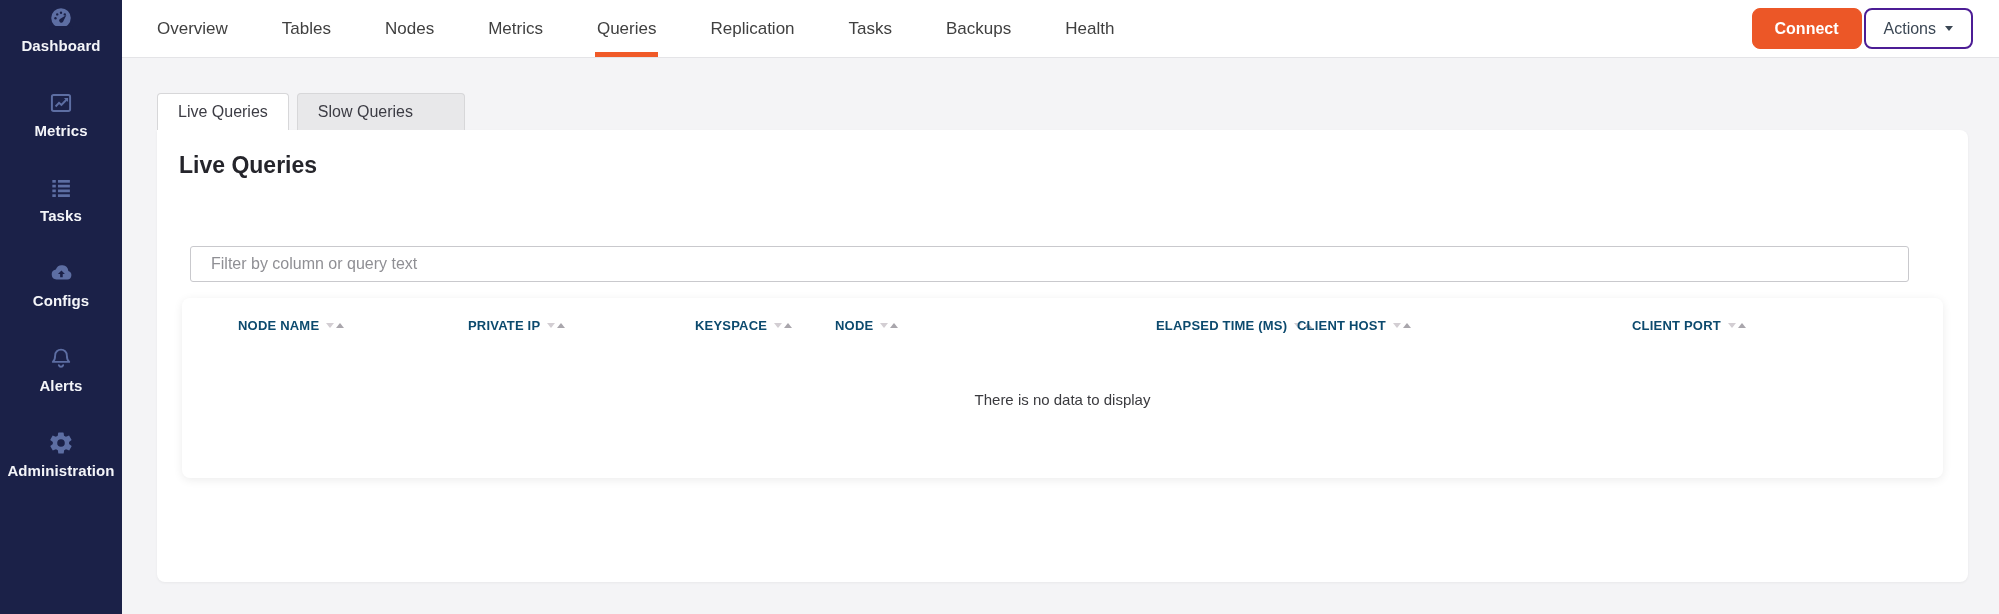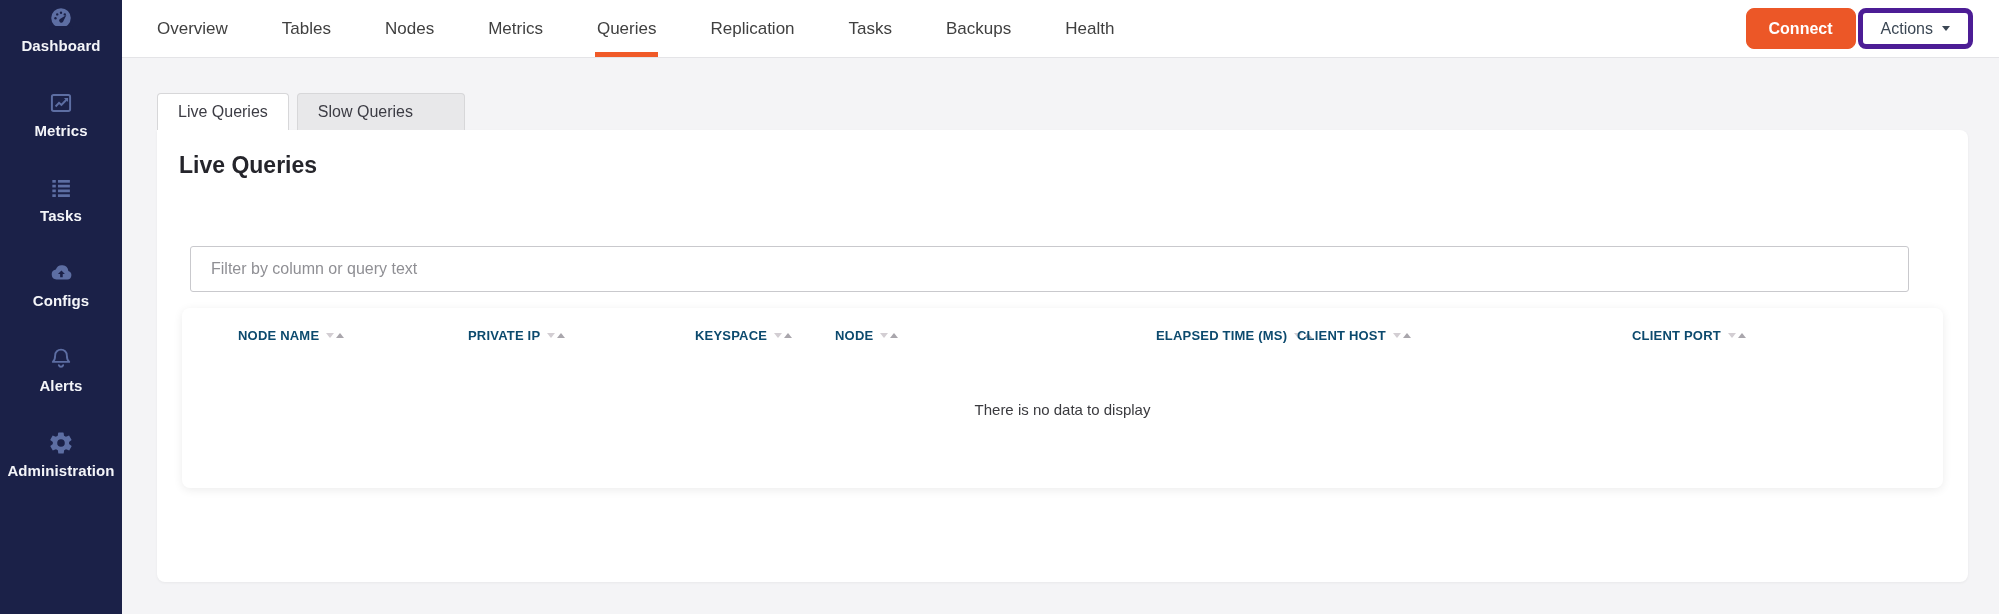--- a/index.html
+++ b/index.html
@@ -20,35 +20,35 @@
   .main { flex:1; display:flex; flex-direction:column; min-width:0; }
 
   
   .topbar { height:58px; background:#ffffff; border-bottom:1px solid #e4e4e7; display:flex; align-items:stretch; }
   .nav-links { display:flex; align-items:stretch; padding-left:33px; }
   .nav-link { position:relative; display:flex; align-items:center; padding:0 2px; margin-right:50px; font-size:17px; color:#404040; cursor:pointer; white-space:nowrap; }
   .nav-link.active::after { content:""; position:absolute; left:0; right:0; bottom:0; height:5px; background:#f05a28; }
   .topbar-actions { margin-left:auto; display:flex; align-items:center; padding-right:26px; gap:2px; }
   .btn { height:41px; border-radius:8px; font-size:16px; display:flex; align-items:center; justify-content:center; cursor:pointer; }
   .btn-connect { background:#ec5727; color:#ffffff; font-weight:700; padding:0 22px; border:1px solid #ec5727; }
-  .btn-actions { background:#ffffff; color:#3b4754; border:5px solid #4c1d95; padding:0 18px; gap:9px; }
+  .btn-actions { background:#ffffff; color:#3b4754; border:2px solid #4c1d95; padding:0 18px; gap:9px; }
   .caret-down { width:0; height:0; border-left:4.5px solid transparent; border-right:4.5px solid transparent; border-top:5.5px solid #3b4754; display:inline-block; }
 
   
   .content { flex:1; padding-top:35px; }
   .tabs-row { display:flex; margin-left:35px; gap:8px; }
   .tab { height:37px; display:flex; align-items:center; padding:0 20px; font-size:16px; color:#3c3c44; border:1px solid #d7d7d9; border-bottom:none; border-radius:4px 4px 0 0; cursor:pointer; white-space:nowrap; }
   .tab.active { background:#ffffff; }
   .tab.inactive { background:#e8e8ea; min-width:168px; justify-content:flex-start; }
 
   .panel { background:#ffffff; margin-left:35px; margin-right:31px; height:452px; border-radius:0 8px 8px 8px; box-shadow:0 1px 3px rgba(0,0,0,.05); }
   .panel-title { padding:22px 0 0 22px; font-size:23px; font-weight:700; color:#25252b; }
 
   .filter-wrap { margin:67px 59px 0 33px; }
-  .filter-input { width:100%; height:46px; border:1px solid #c9c9cd; border-radius:3px; padding:0 20px; font-size:16px; color:#ec4899; background:#fff;
+  .filter-input { width:100%; height:36px; border:1px solid #c9c9cd; border-radius:3px; padding:0 20px; font-size:16px; color:#ec4899; background:#fff;
     font-family:"Liberation Sans","DejaVu Sans",sans-serif; }
   .filter-input::placeholder { color:#8f8f94; }
 
   .table-card { margin:16px 25px 0 25px; height:180px; background:#ffffff; border-radius:8px; box-shadow:0 2px 10px rgba(0,0,0,.08); }
   .thead { display:grid; grid-template-columns:230px 227px 140px 321px 141px 335px 170px 141px; padding:20px 0 0 56px; }
   .th { display:flex; align-items:center; font-size:13px; font-weight:700; color:#0c4a6e; letter-spacing:.2px; white-space:nowrap; cursor:pointer; }
   .sort { display:inline-flex; align-items:center; margin-left:7px; gap:2px; }
   .tri-down { width:0; height:0; border-left:4px solid transparent; border-right:4px solid transparent; border-top:5px solid #d3ced3; }
   .tri-up { width:0; height:0; border-left:4px solid transparent; border-right:4px solid transparent; border-bottom:5px solid #a9a6ac; }
   .empty-state { margin-top:58px; text-align:center; font-size:15px; color:#3a3a3e; }

